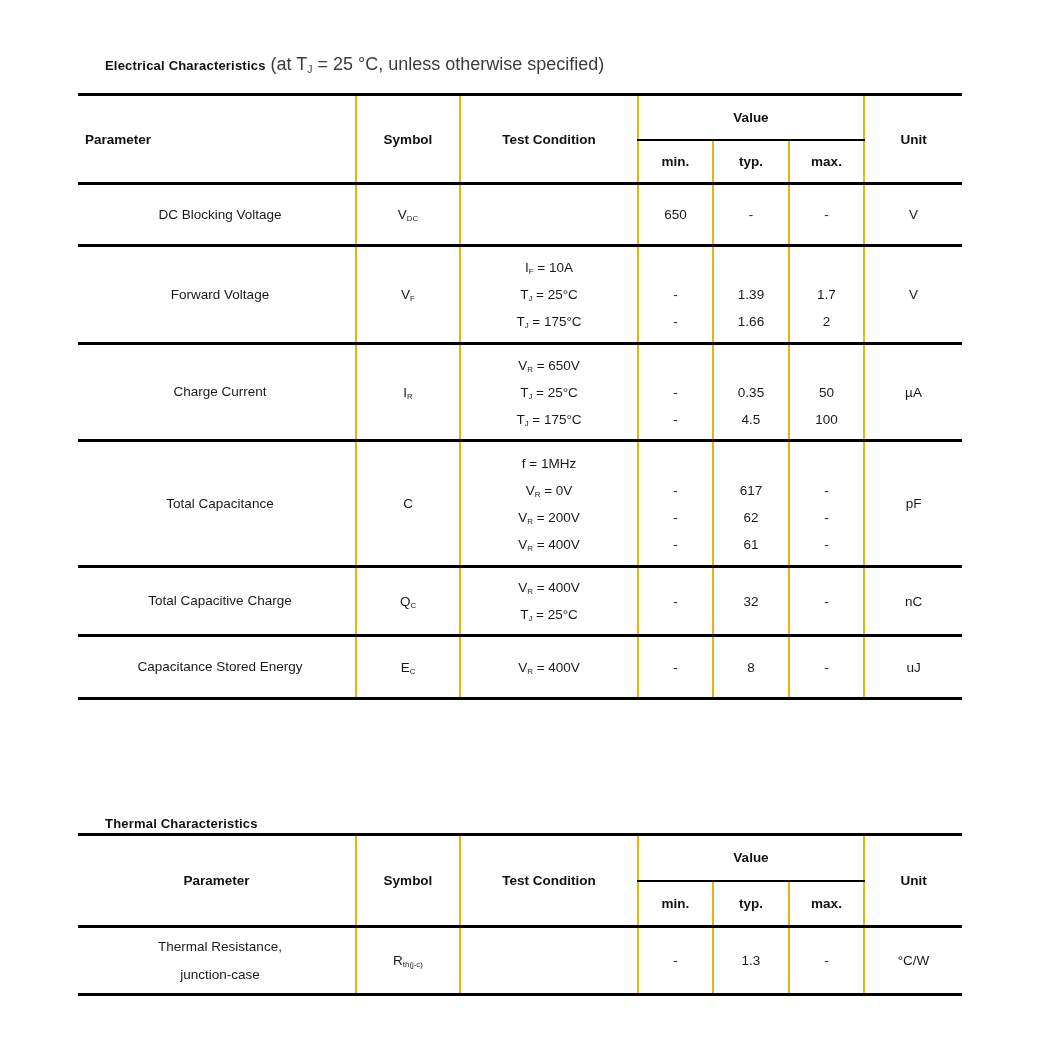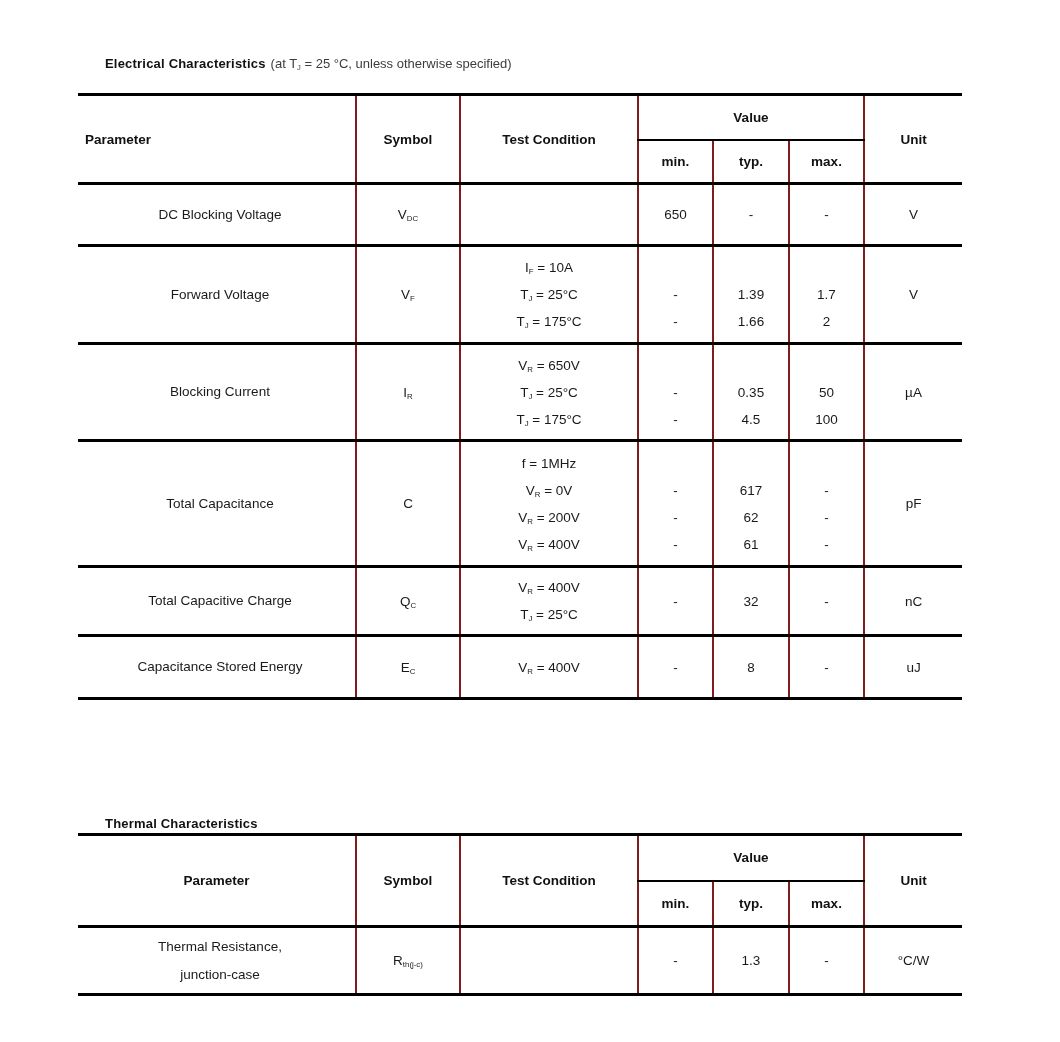--- a/index.html
+++ b/index.html
@@ -9,21 +9,21 @@
     height: 1042px;
     background: #ffffff;
     font-family: "Liberation Sans", sans-serif;
     color: #1a1a1a;
     overflow: hidden;
   }
   .sec-title { position: absolute; white-space: nowrap; }
   .sec-title.t1 { left: 105px; top: 54px; }
   .sec-title.t2 { left: 105px; top: 797px; margin-top: 17px; }
   .title-main { font-size: 13px; font-weight: bold; color: #111111; letter-spacing: 0.2px; }
-  .title-sub  { font-size: 13px; font-weight: normal; color: #3c3c3c; margin-left: 5px; }
+  .title-sub  { font-size: 18px; font-weight: normal; color: #3c3c3c; margin-left: 5px; }
 
   .tblwrap { position: absolute; left: 78px; }
   .tblwrap.w1 { top: 93px; }
   .tblwrap.w2 { top: 833px; }
 
   table.chars {
     border-collapse: collapse;
     table-layout: fixed;
     width: 884px;
     border-top: 3px solid #000;
@@ -33,21 +33,21 @@
     padding: 0;
     margin: 0;
     vertical-align: middle;
     text-align: center;
     font-size: 13.5px;
     color: #1a1a1a;
     font-weight: normal;
     overflow: hidden;
   }
   table.chars thead th { font-weight: bold; color: #111111; }
-  .bl { border-left: 2px solid #7f1d1d; }
+  .bl { border-left: 2px solid #eab308; }
   tbody tr { border-top: 3px solid #000; }
   th.value-h { border-bottom: 2px solid #000; }
   .leftpad { text-align: left !important; padding-left: 7px !important; }
   .stack .line { height: 27px; line-height: 27px; }
   .pline { line-height: 28px; text-align: center; }
   sub {
     font-size: 0.58em;
     line-height: 0;
     vertical-align: baseline;
     position: relative;
@@ -130,21 +130,21 @@
               <div class="stack">
                 <div class="line">&nbsp;</div>
                 <div class="line">1.7</div>
                 <div class="line">2</div>
               </div>
             </td>
             <td class="bl">V</td>
           </tr>
           <tr style="height: 97px;">
             <td class="leftpad">
-              <div class="pline">Blocking Current</div>
+              <div class="pline">Charge Current</div>
             </td>
             <td class="bl">I<sub>R</sub></td>
             <td class="bl">
               <div class="stack">
                 <div class="line">V<sub>R</sub> = 650V</div>
                 <div class="line">T<sub>J</sub> = 25°C</div>
                 <div class="line">T<sub>J</sub> = 175°C</div>
               </div>
             </td>
             <td class="bl">

